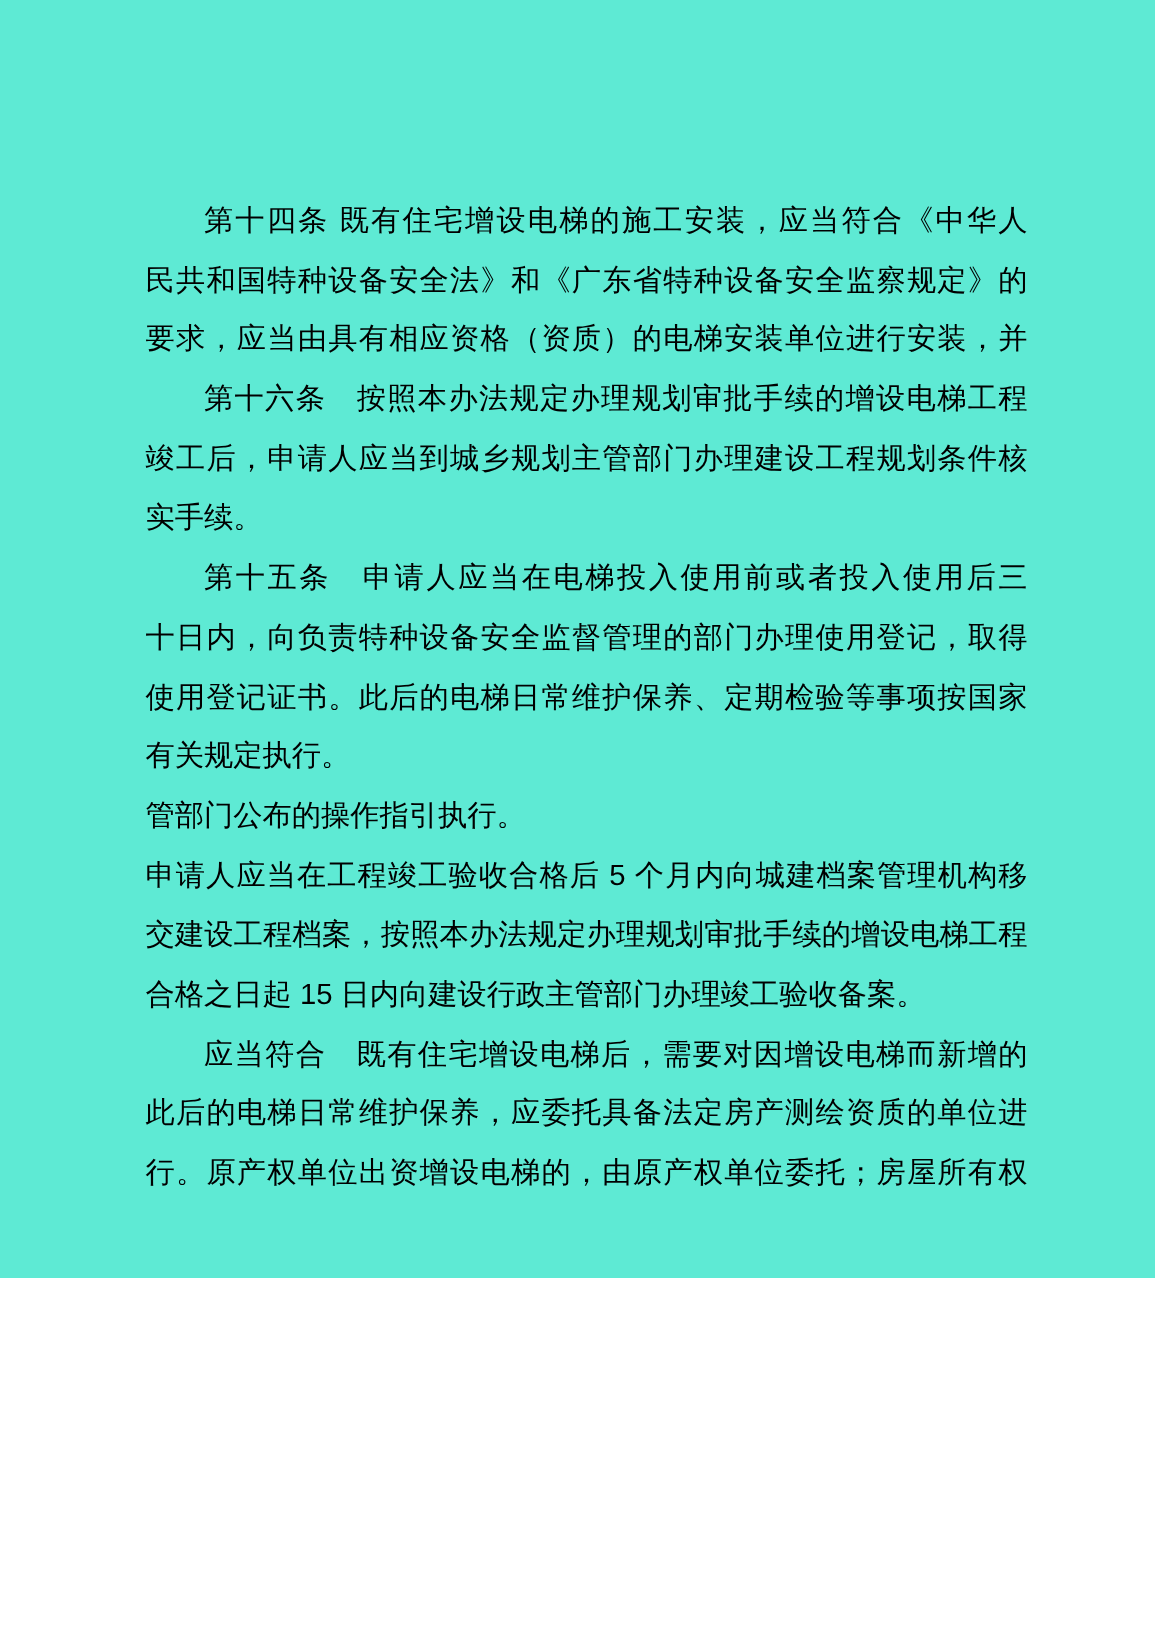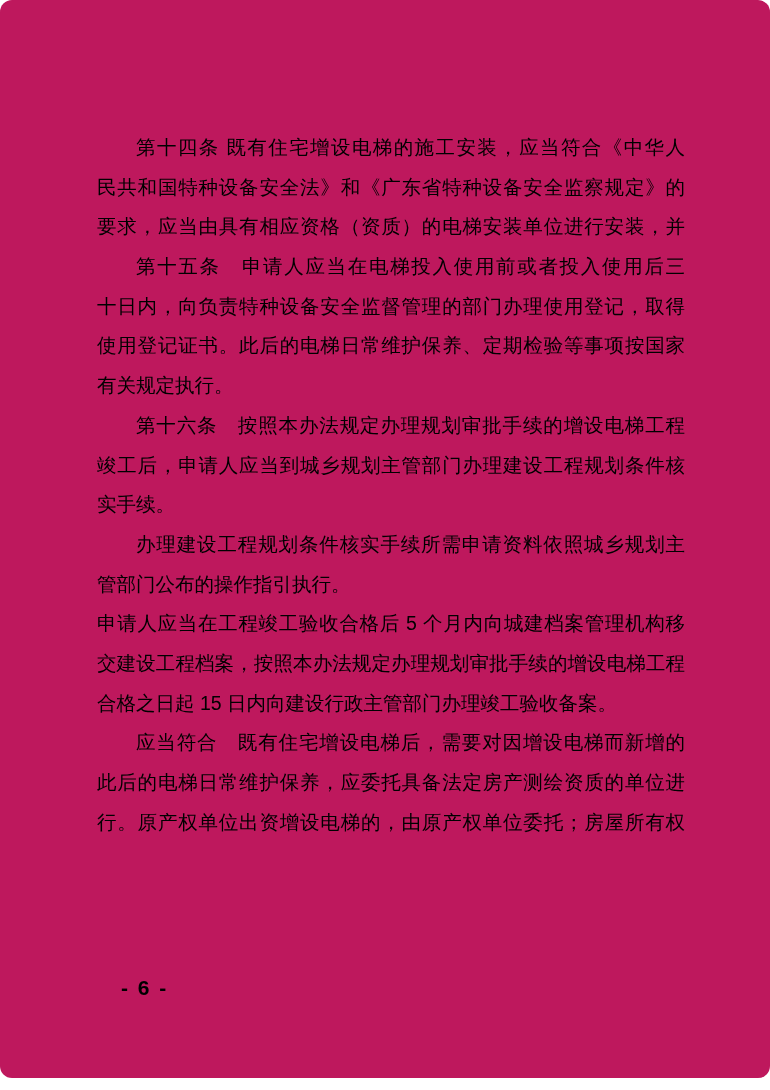--- a/index.html
+++ b/index.html
@@ -3,26 +3,25 @@
 <meta charset="utf-8">
 <style>
   html, body {
     margin: 0;
     padding: 0;
     background: #ffffff;
   }
   .page {
     position: relative;
     width: 770px;
-    height: 1078px;
-    background: #be185d;
+    height: 852px;
+    background: #5eead4;
     overflow: hidden;
     font-family: "Liberation Sans", sans-serif;
     color: #000000;
-    border-radius: 12px;
   }
   .text-block {
     position: absolute;
     left: 97px;
     top: 128px;
     width: 588px;
     font-size: 19.5px;
     line-height: 39.7px;
   }
   .para {
@@ -58,32 +57,31 @@
 <body>
 
 <div class="page">
   <div class="text-block" id="doc-body">
       <div class="para">
         <div class="line line-first">第十四条 既有住宅增设电梯的施工安装，应当符合《中华人</div>
         <div class="line">民共和国特种设备安全法》和《广东省特种设备安全监察规定》的</div>
         <div class="line">要求，应当由具有相应资格（资质）的电梯安装单位进行安装，并</div>
       </div>
       <div class="para">
+        <div class="line line-first">第十六条　按照本办法规定办理规划审批手续的增设电梯工程</div>
+        <div class="line">竣工后，申请人应当到城乡规划主管部门办理建设工程规划条件核</div>
+        <div class="line line-end">实手续。</div>
+      </div>
+      <div class="para">
         <div class="line line-first">第十五条　申请人应当在电梯投入使用前或者投入使用后三</div>
         <div class="line">十日内，向负责特种设备安全监督管理的部门办理使用登记，取得</div>
         <div class="line">使用登记证书。此后的电梯日常维护保养、定期检验等事项按国家</div>
         <div class="line line-end">有关规定执行。</div>
       </div>
       <div class="para">
-        <div class="line line-first">第十六条　按照本办法规定办理规划审批手续的增设电梯工程</div>
-        <div class="line">竣工后，申请人应当到城乡规划主管部门办理建设工程规划条件核</div>
-        <div class="line line-end">实手续。</div>
-      </div>
-      <div class="para">
-        <div class="line line-first">办理建设工程规划条件核实手续所需申请资料依照城乡规划主</div>
         <div class="line line-end">管部门公布的操作指引执行。</div>
       </div>
       <div class="para">
         <div class="line">申请人应当在工程竣工验收合格后 5 个月内向城建档案管理机构移</div>
         <div class="line">交建设工程档案，按照本办法规定办理规划审批手续的增设电梯工程</div>
         <div class="line line-end">合格之日起 15 日内向建设行政主管部门办理竣工验收备案。</div>
       </div>
       <div class="para">
         <div class="line line-first">应当符合　既有住宅增设电梯后，需要对因增设电梯而新增的</div>
         <div class="line">此后的电梯日常维护保养，应委托具备法定房产测绘资质的单位进</div>

